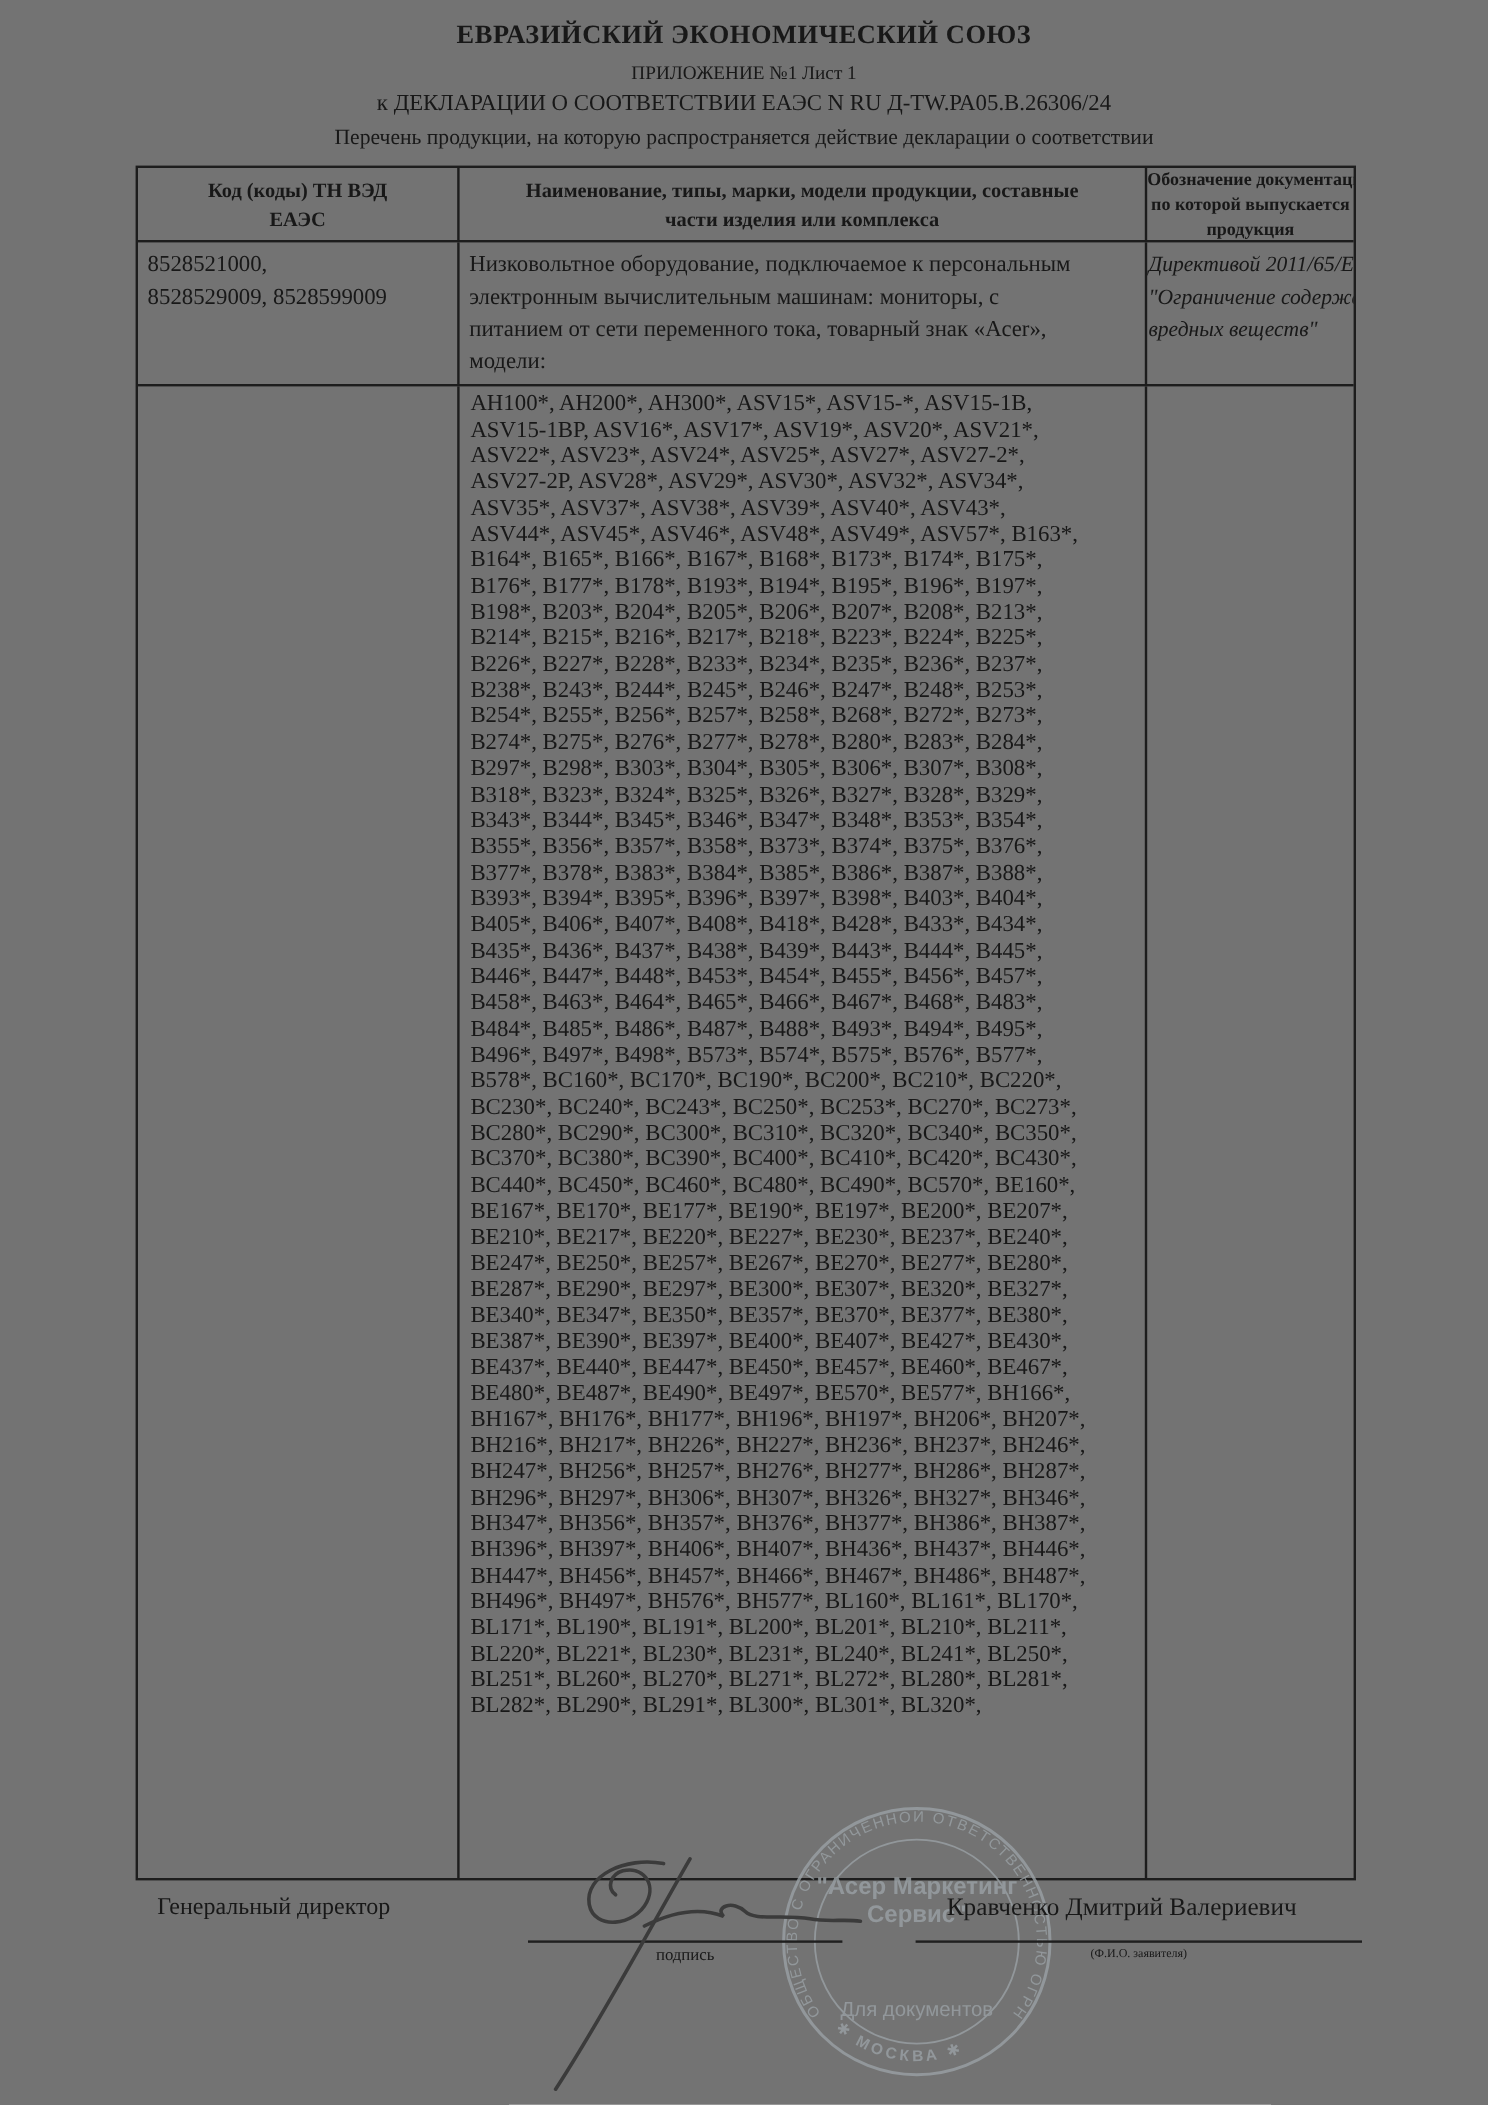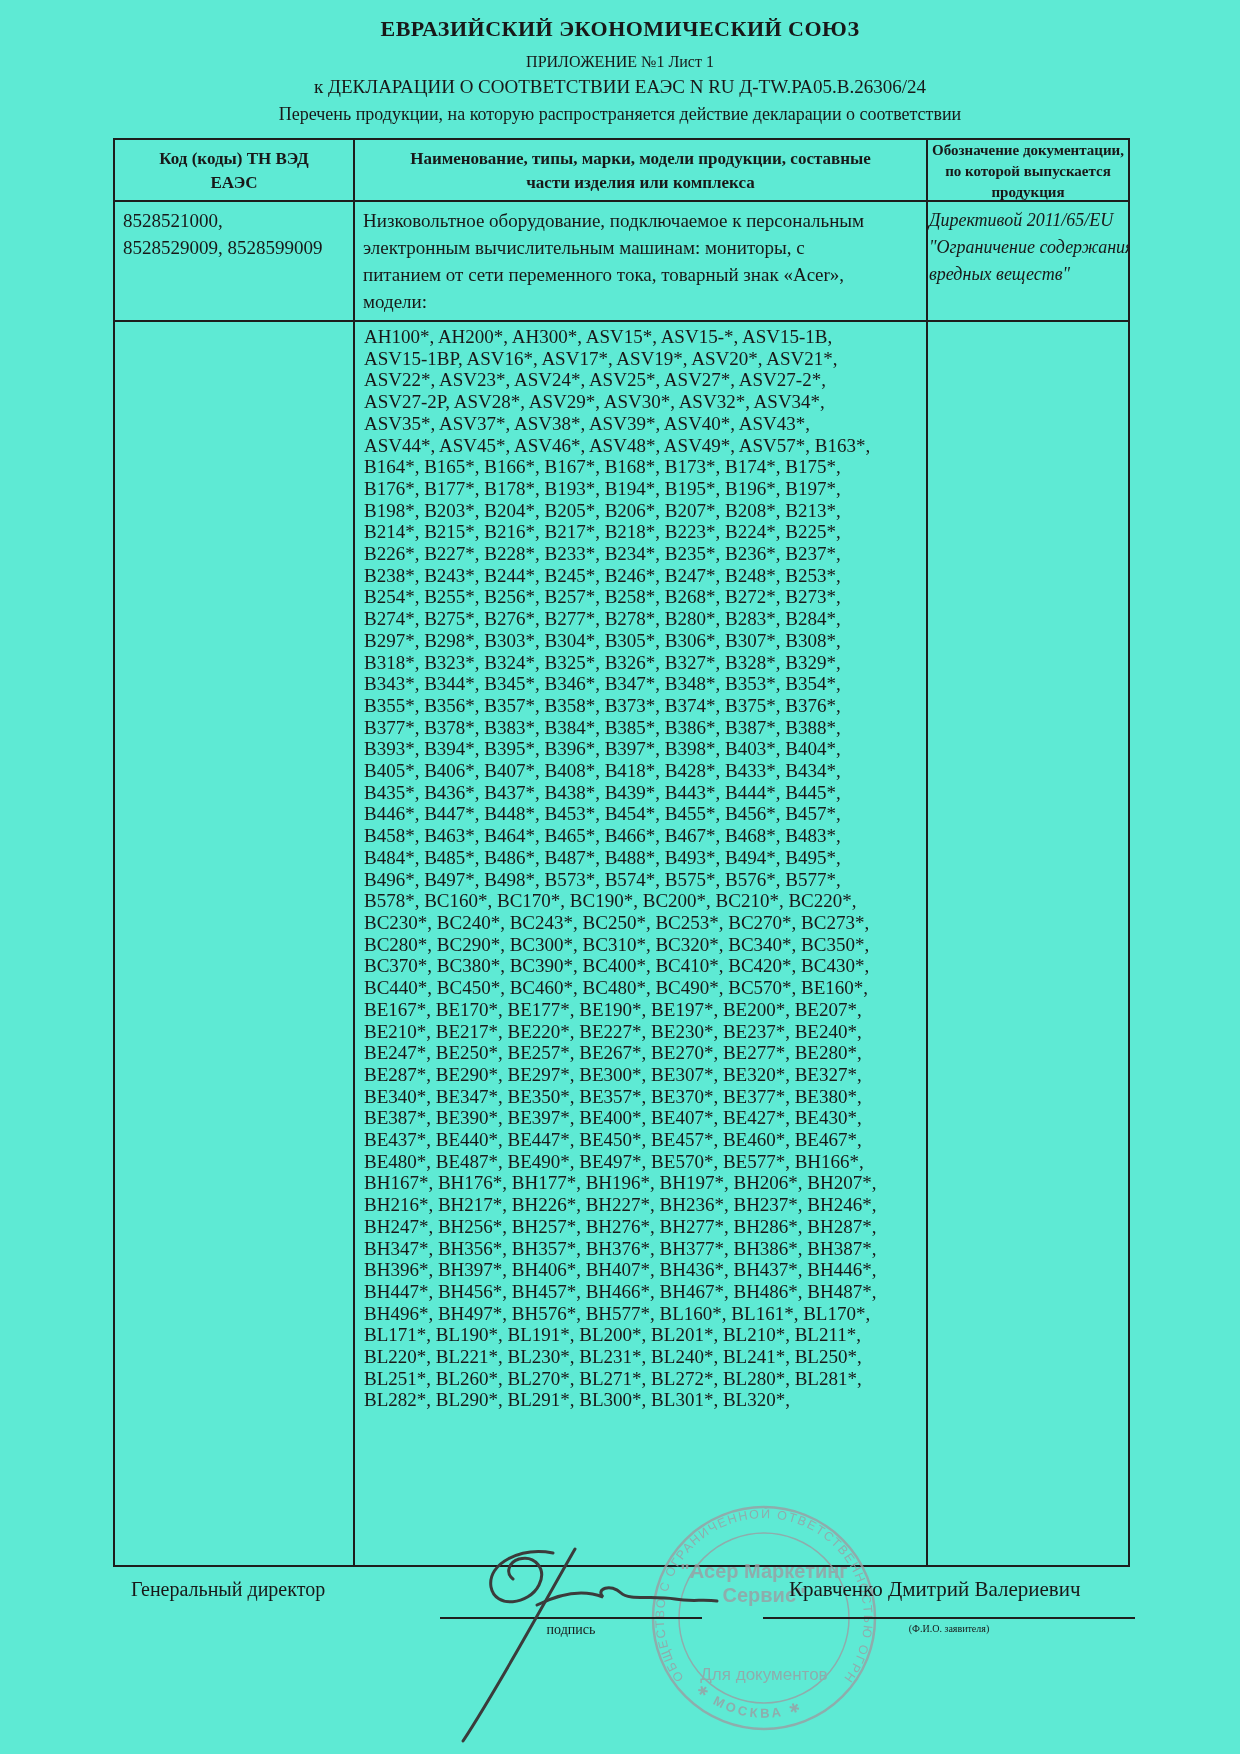--- a/index.html
+++ b/index.html
@@ -1,42 +1,42 @@
 <!DOCTYPE html>
 <html><head>
 <meta charset="utf-8">
 <style>
   html,body{margin:0;padding:0;}
   body{background:#e8e8e8;}
   .page{
     position:relative;
     width:1240px;height:1754px;
     margin:0 auto;
-    background:#5eead4;
+    background:#737373;
     color:#181818;
     font-family:"Liberation Serif","DejaVu Serif",serif;
     overflow:hidden;
   }
   
   .doc-header{position:absolute;top:16px;left:0;width:100%;text-align:center;}
   .h-line1{font-size:22px;font-weight:bold;letter-spacing:.5px;}
   .h-line2{font-size:16px;margin-top:11px;}
   .h-line3{font-size:19px;margin-top:5px;}
   .h-line4{font-size:18px;margin-top:6px;}
   
   .products-table{
     position:absolute;left:113px;top:138px;width:1017px;
     border:2px solid #1d1d1d;
     box-sizing:border-box;
   }
   .t-row{display:flex;border-bottom:2px solid #1d1d1d;}
   .t-row:last-child{border-bottom:none;}
   .cell{border-right:2px solid #1d1d1d;box-sizing:border-box;overflow:hidden;}
   .cell:last-child{border-right:none;}
-  .c1{width:240px;}
+  .c1{width:268px;}
   .c2{width:573px;}
   .c3{flex:1;}
   .t-head .cell{
     font-weight:bold;font-size:17px;line-height:24px;
     text-align:center;padding-top:7px;
   }
   .t-head .c3{font-size:15px;line-height:21px;padding-top:0;}
   .head-line{white-space:nowrap;}
   .body-text{font-size:19px;line-height:27px;padding:5px 6px 0 8px;}
   .c3 .body-text{font-size:18px;padding-left:1px;font-style:italic;}
@@ -152,20 +152,21 @@
             <div class="">BE210*, BE217*, BE220*, BE227*, BE230*, BE237*, BE240*,</div>
             <div class="">BE247*, BE250*, BE257*, BE267*, BE270*, BE277*, BE280*,</div>
             <div class="">BE287*, BE290*, BE297*, BE300*, BE307*, BE320*, BE327*,</div>
             <div class="">BE340*, BE347*, BE350*, BE357*, BE370*, BE377*, BE380*,</div>
             <div class="">BE387*, BE390*, BE397*, BE400*, BE407*, BE427*, BE430*,</div>
             <div class="">BE437*, BE440*, BE447*, BE450*, BE457*, BE460*, BE467*,</div>
             <div class="">BE480*, BE487*, BE490*, BE497*, BE570*, BE577*, BH166*,</div>
             <div class="">BH167*, BH176*, BH177*, BH196*, BH197*, BH206*, BH207*,</div>
             <div class="">BH216*, BH217*, BH226*, BH227*, BH236*, BH237*, BH246*,</div>
             <div class="">BH247*, BH256*, BH257*, BH276*, BH277*, BH286*, BH287*,</div>
+            <div class="">BH296*, BH297*, BH306*, BH307*, BH326*, BH327*, BH346*,</div>
             <div class="">BH347*, BH356*, BH357*, BH376*, BH377*, BH386*, BH387*,</div>
             <div class="">BH396*, BH397*, BH406*, BH407*, BH436*, BH437*, BH446*,</div>
             <div class="">BH447*, BH456*, BH457*, BH466*, BH467*, BH486*, BH487*,</div>
             <div class="">BH496*, BH497*, BH576*, BH577*, BL160*, BL161*, BL170*,</div>
             <div class="">BL171*, BL190*, BL191*, BL200*, BL201*, BL210*, BL211*,</div>
             <div class="">BL220*, BL221*, BL230*, BL231*, BL240*, BL241*, BL250*,</div>
             <div class="">BL251*, BL260*, BL270*, BL271*, BL272*, BL280*, BL281*,</div>
             <div class="">BL282*, BL290*, BL291*, BL300*, BL301*, BL320*,</div>
           </div>
       </div>

